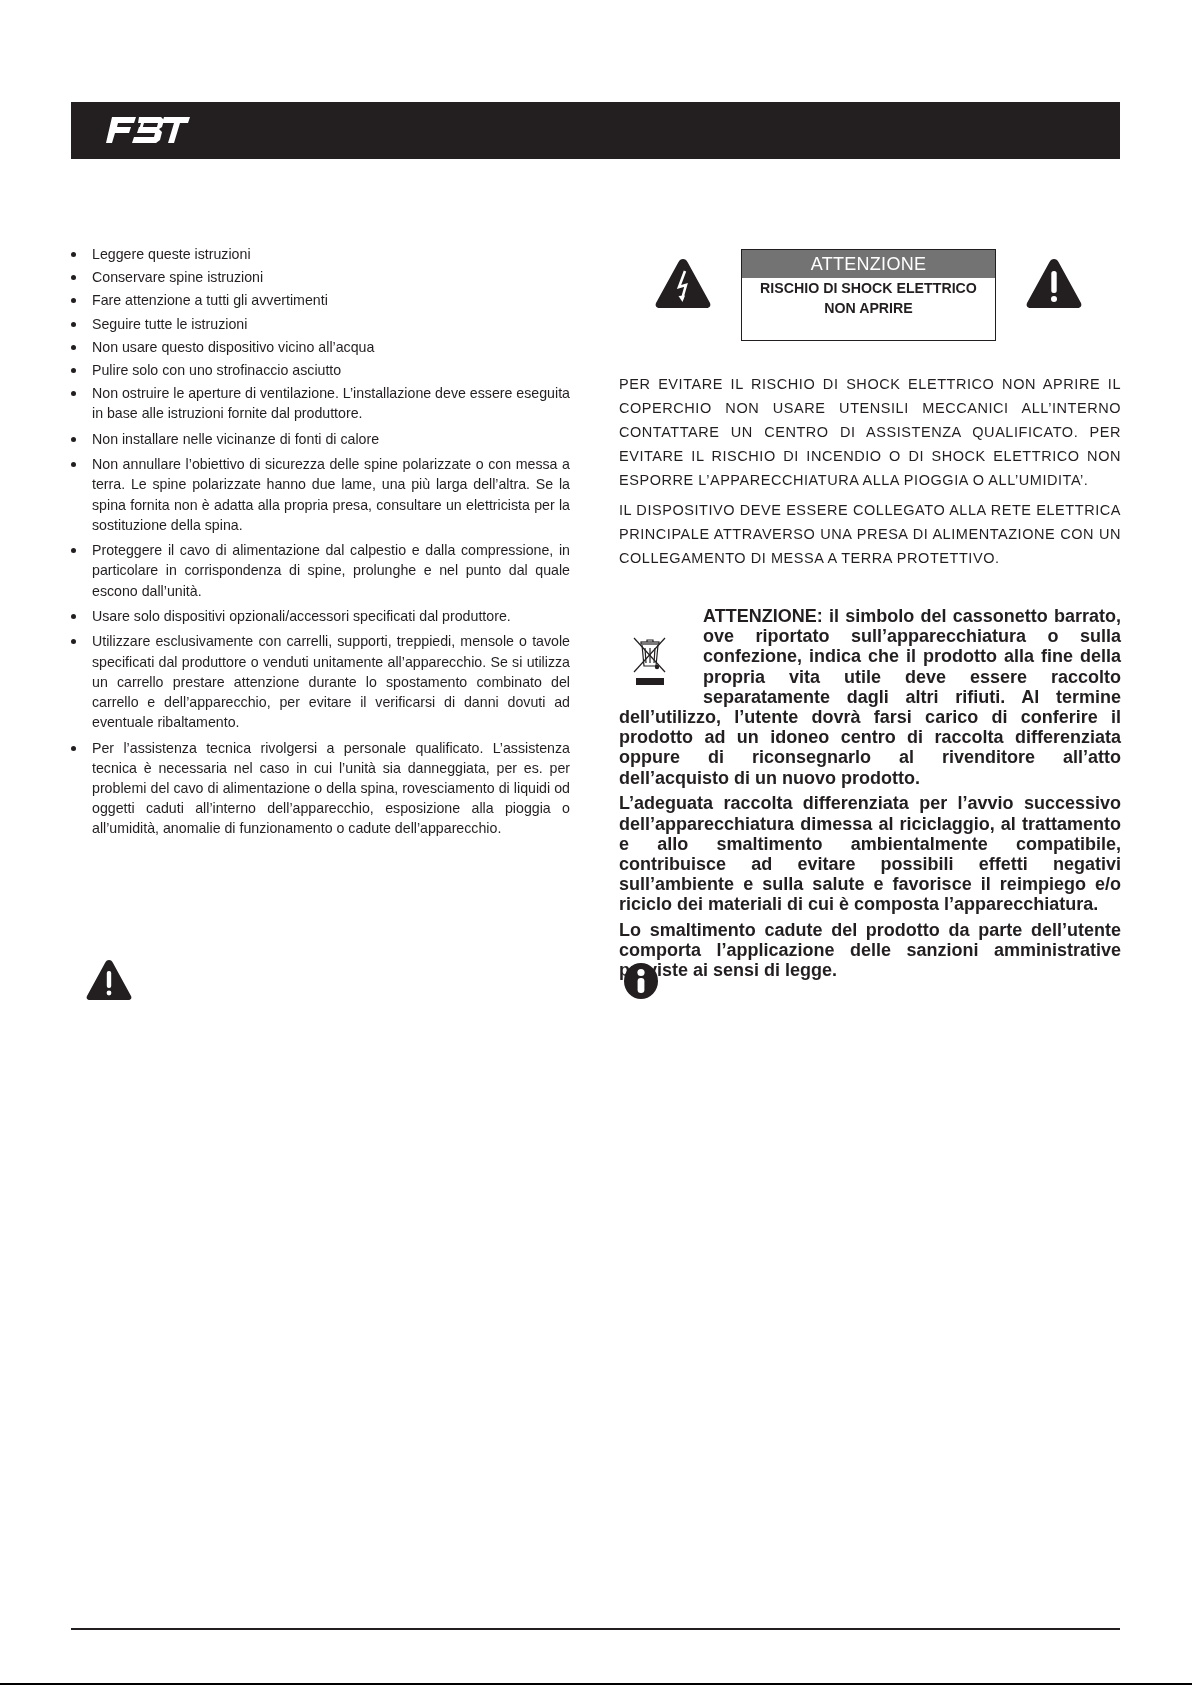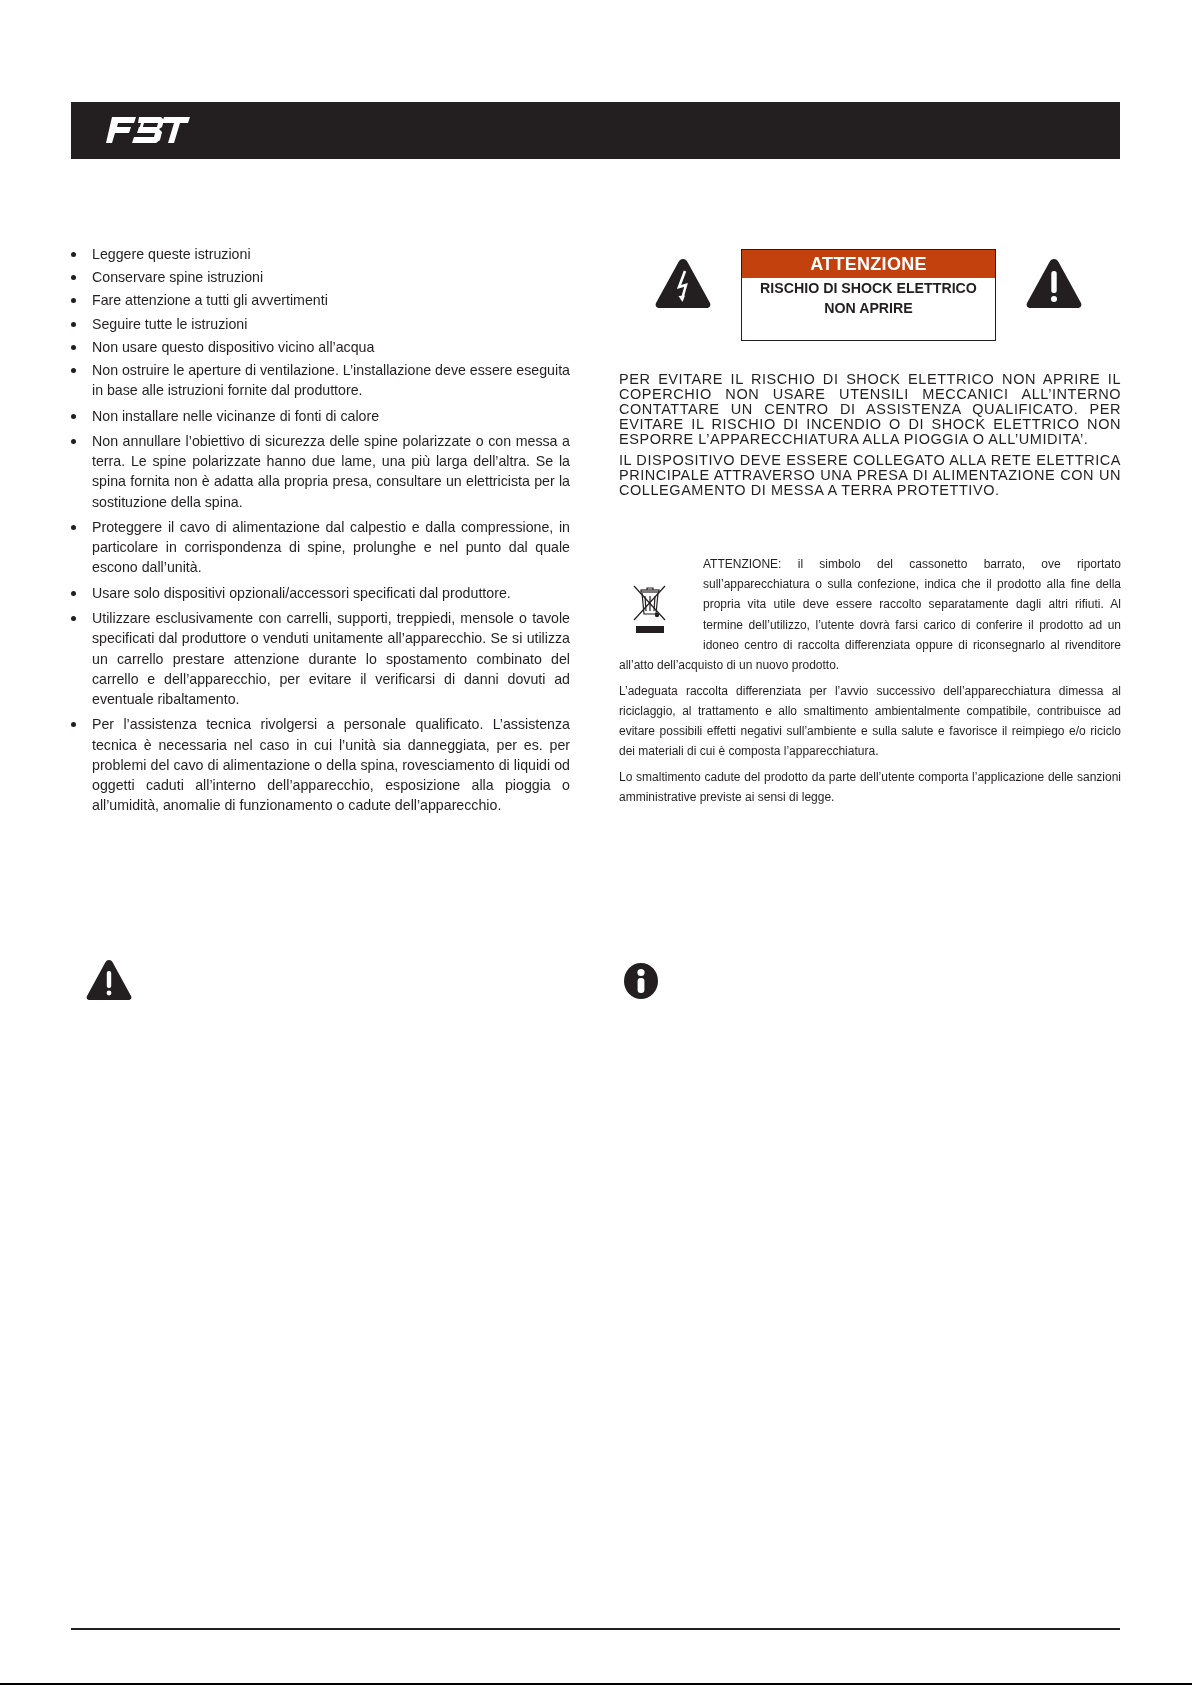--- a/index.html
+++ b/index.html
@@ -31,31 +31,31 @@
 
     .right-col { position: absolute; left: 619px; top: 244px; width: 502px; }
     .notice-row { position: relative; height: 100px; }
     .tri-bolt { position: absolute; left: 34px; top: 13px; width: 60px; height: 53px; }
     .tri-excl { position: absolute; left: 405px; top: 13px; width: 60px; height: 53px; }
     .att-box {
       position: absolute; left: 122px; top: 5px; width: 255px; height: 92px;
       border: 1.5px solid #231f20; box-sizing: border-box; text-align: center;
     }
     .att-head {
-      background: #c2410c; color: #ffffff; font-weight: bold; font-size: 18px;
+      background: #737373; color: #ffffff; font-weight: normal; font-size: 18px;
       line-height: 28px; height: 28px; letter-spacing: 0.3px;
     }
     .att-body {
       font-weight: bold; font-size: 14.2px; line-height: 20px; padding-top: 0;
     }
 
-    .caps { margin-top: 28px; font-size: 14.5px; line-height: 15px; text-align: justify; letter-spacing: 0.55px; }
+    .caps { margin-top: 28px; font-size: 14.5px; line-height: 24px; text-align: justify; letter-spacing: 0.55px; }
     .caps p { margin: 0 0 6px 0; }
 
-    .weee { position: relative; margin-top: 56px; font-size: 12px; line-height: 20.2px; text-align: justify; }
+    .weee { position: relative; margin-top: 36px; font-size: 18px; line-height: 20.2px; text-align: justify; font-weight: bold; }
     .weee-icon { float: left; width: 62px; height: 86px; margin: 2px 22px 0 0; shape-outside: margin-box; }
     .weee p { margin: 0 0 5.5px 0; }
 
     .info-icon { position: absolute; left: 622px; top: 962px; width: 38px; height: 38px; }
 
     .footer-line { position: absolute; left: 71px; top: 1628px; width: 1049px; height: 1.5px; background: #231f20; }
     .page-edge { position: absolute; left: 0; top: 1683px; width: 1192px; height: 2px; background: #000; }
   </style>
 </head>
 <body>
@@ -74,20 +74,21 @@
   </div>
 </div>
 
 <div class="left-col">
   <ul class="bullets">
     <li class="tight">Leggere queste istruzioni</li>
     <li class="tight">Conservare spine istruzioni</li>
     <li class="tight">Fare attenzione a tutti gli avvertimenti</li>
     <li class="tight">Seguire tutte le istruzioni</li>
     <li class="tight">Non usare questo dispositivo vicino all’acqua</li>
+    <li class="tight">Pulire solo con uno strofinaccio asciutto</li>
     <li>Non ostruire le aperture di ventilazione. L’installazione deve essere eseguita in base alle istruzioni fornite dal produttore.</li>
     <li>Non installare nelle vicinanze di fonti di calore</li>
     <li>Non annullare l’obiettivo di sicurezza delle spine polarizzate o con messa a terra. Le spine polarizzate hanno due lame, una più larga dell’altra.   Se la spina fornita non è adatta alla propria presa, consultare un elettricista per la sostituzione della spina.</li>
     <li>Proteggere il cavo di alimentazione dal calpestio e dalla compressione, in particolare in corrispondenza di spine, prolunghe e nel punto dal quale escono dall’unità.</li>
     <li>Usare solo dispositivi opzionali/accessori specificati dal produttore.</li>
     <li>Utilizzare esclusivamente con carrelli, supporti, treppiedi, mensole o tavole specificati dal produttore o venduti unitamente all’apparecchio. Se si utilizza un carrello prestare attenzione durante lo spostamento combinato del carrello e dell’apparecchio, per evitare il verificarsi di danni dovuti ad eventuale ribaltamento.</li>
     <li>Per l’assistenza tecnica rivolgersi a personale qualificato. L’assistenza tecnica è necessaria nel caso in cui l’unità sia danneggiata, per es. per problemi del cavo di alimentazione o della spina, rovesciamento di liquidi od oggetti caduti all’interno dell’apparecchio, esposizione alla pioggia o all’umidità, anomalie di funzionamento o cadute dell’apparecchio.</li>
   </ul>
 </div>
 

